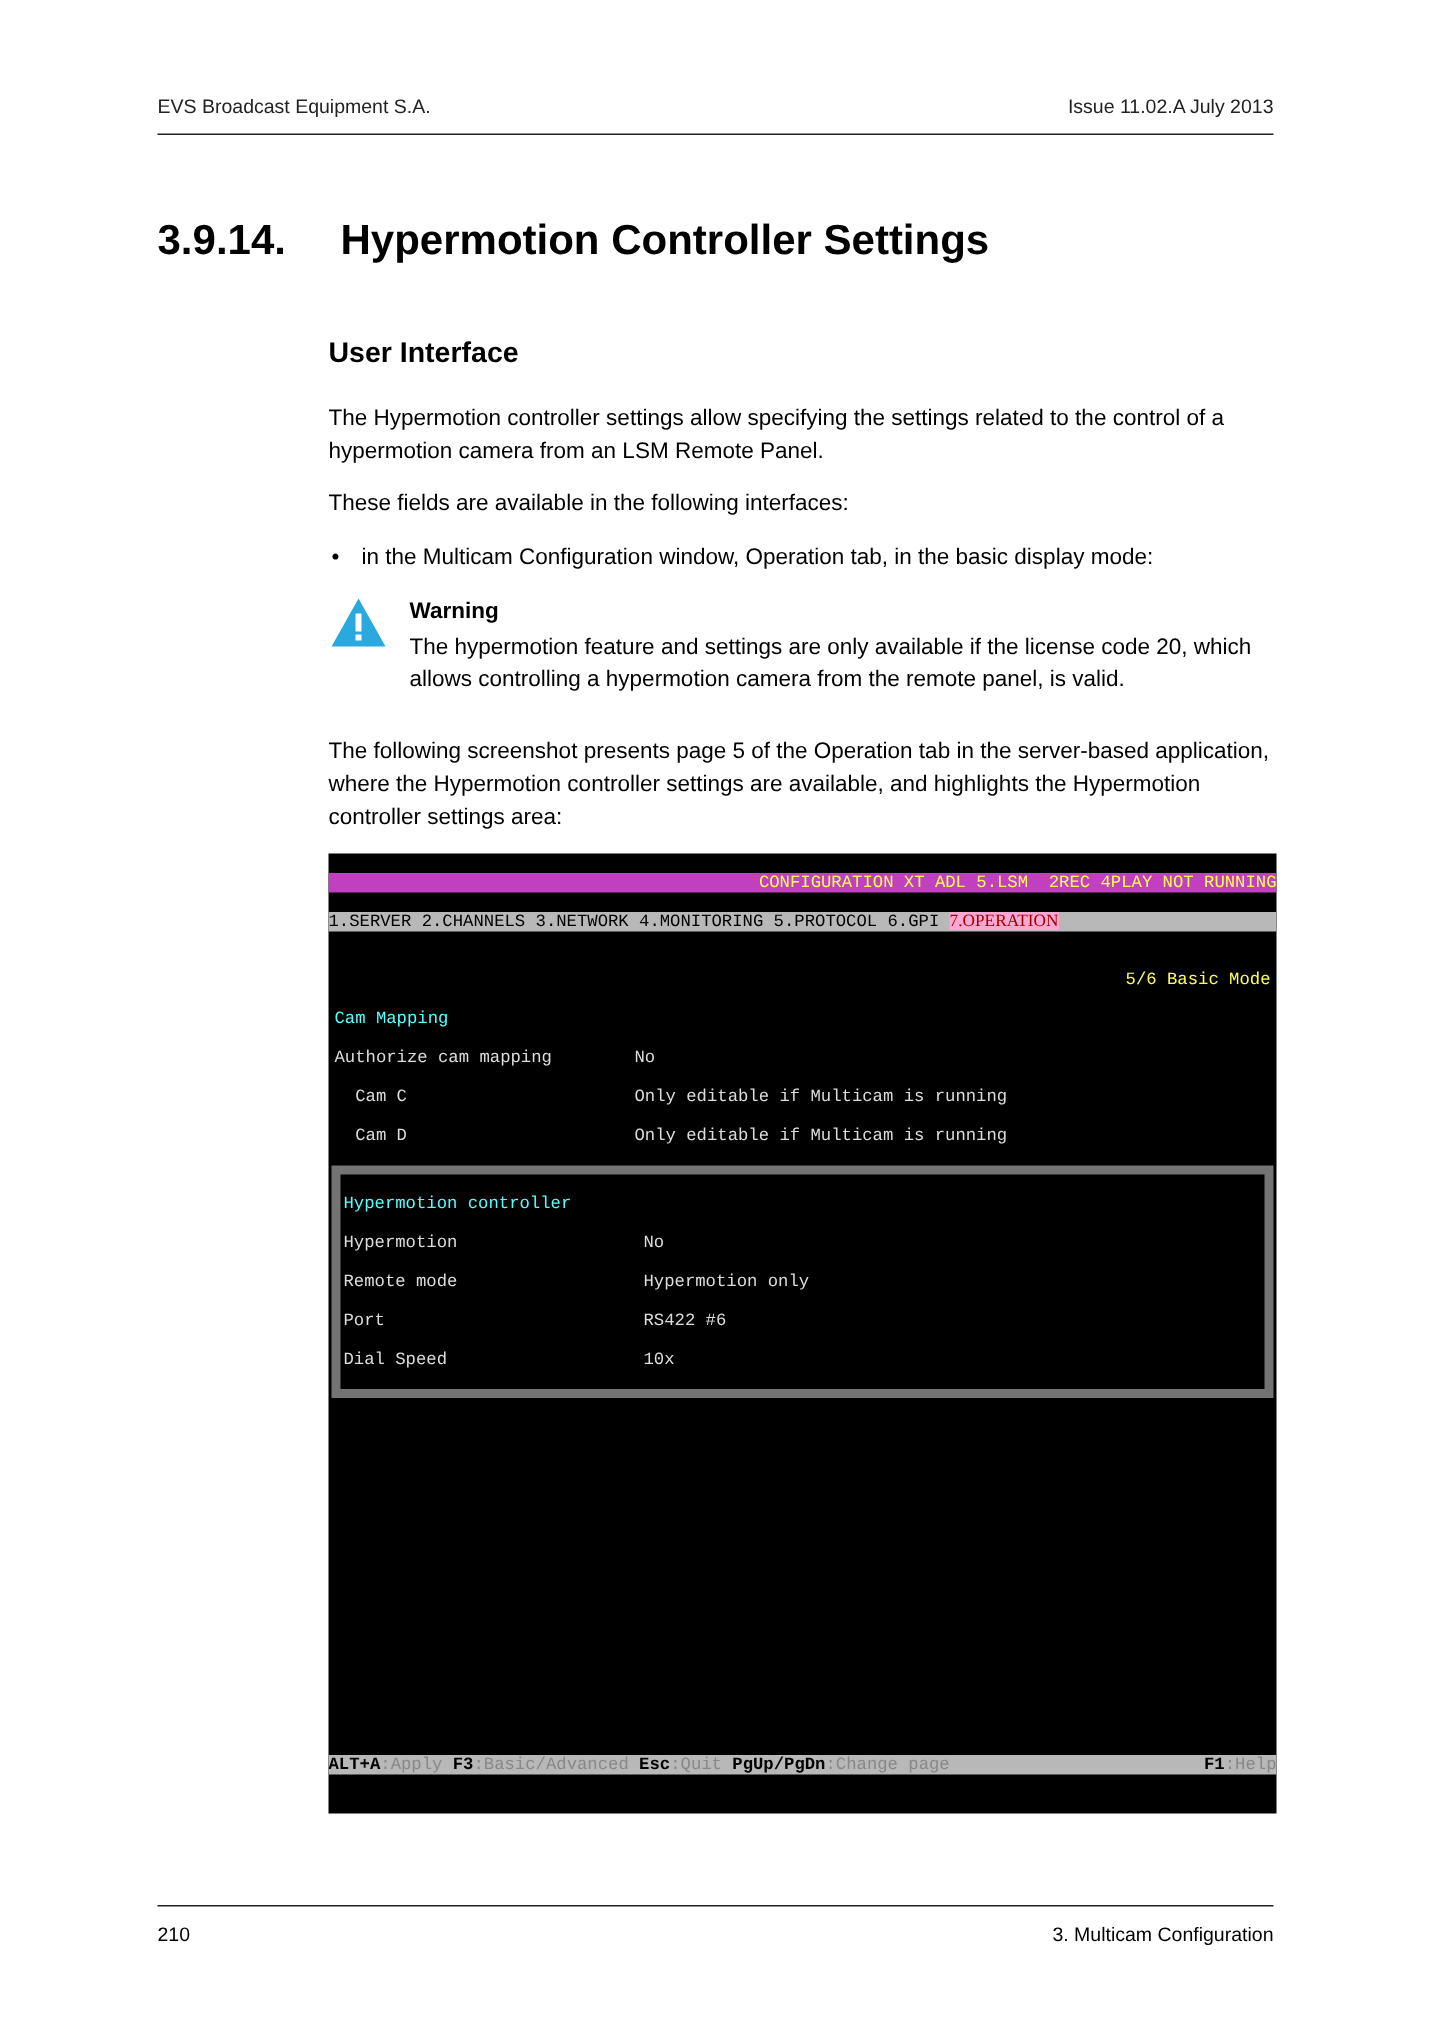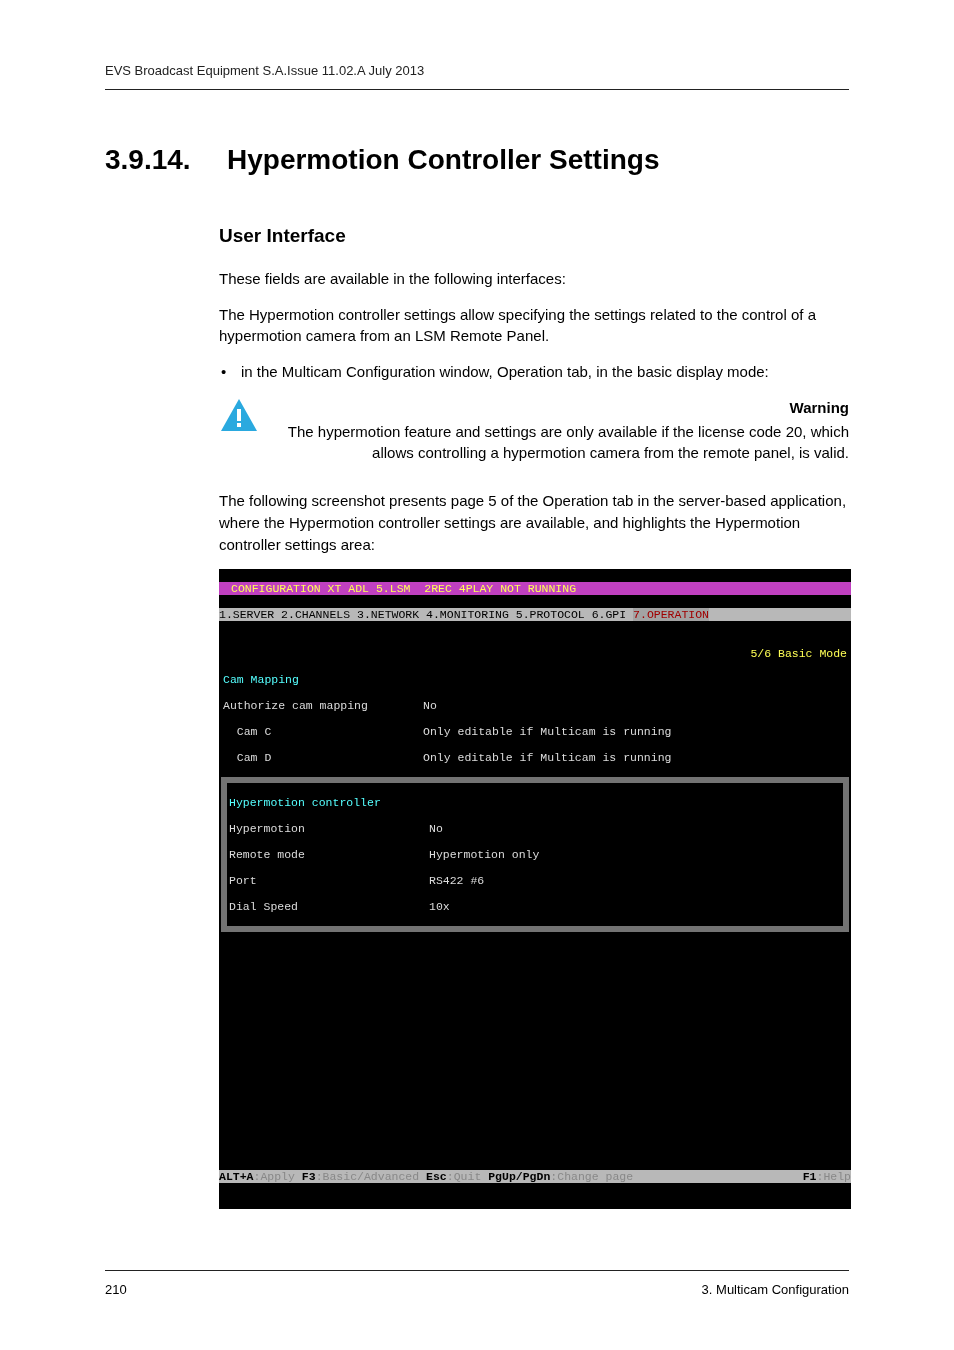--- a/index.html
+++ b/index.html
@@ -16,20 +16,21 @@
   }
   .page {
     box-sizing: border-box;
     width: 954px;
     height: 1350px;
     padding: 62px 105px 0 105px;
     position: relative;
   }
   .hdr {
     display: flex;
+    justify-content: space-between;
     font-size: 13px;
     color: #222;
     padding-bottom: 8px;
     border-bottom: 1px solid #222;
     margin-bottom: 50px;
   }
   h1.section-num {
     font-size: 28px;
     font-weight: bold;
     margin: 0 0 42px 0;
@@ -45,22 +46,22 @@
   }
   p { margin: 0 0 14px 0; }
   ul.l1 { list-style: none; padding: 0; margin: 0 0 14px 0; }
   ul.l1 > li { position: relative; padding-left: 22px; margin-bottom: 10px; }
   ul.l1 > li::before { content: "•"; position: absolute; left: 2px; top: 0; }
   ul.l2 { list-style: none; padding: 0; margin: 10px 0 0 0; }
   ul.l2 > li { position: relative; padding-left: 22px; margin-bottom: 10px; }
   ul.l2 > li::before { content: "◦"; position: absolute; left: 2px; top: 0; }
   .warn-box {
     display: flex;
+    gap: 14px;
     margin: 10px 0 26px 0;
-    text-align: right;
   }
   .warn-icon {
     flex: 0 0 40px;
     height: 36px;
   }
   .warn-icon svg { width: 40px; height: 36px; }
   .warn-text { flex: 1; }
   .warn-text .wt { font-weight: bold; margin-bottom: 2px; }
   
   .term {
@@ -69,21 +70,21 @@
     font-family: "Courier New", monospace;
     font-size: 11.5px;
     line-height: 13px;
     white-space: pre;
     overflow: hidden;
     margin-bottom: 36px;
   }
   .term .t-line { height: 13px; }
   .bg-mag { background: #c040c0; color: #000; }
   .bg-gray { background: #b8b8b8; color: #000; }
-  .bg-hl  { background: #a3a3a3; color: #a00000; }
+  .bg-hl  { background: #f9a8d4; color: #a00000; font-family: Liberation Serif, serif; }
   .c-yel  { color: #ffff55; }
   .c-cyan { color: #55ffff; }
   .c-wht  { color: #dcdcdc; }
   .c-gray { color: #888; }
   .t-body { padding: 0 4px 4px 4px; }
   .ftr {
     position: absolute;
     bottom: 50px;
     left: 105px;
     right: 105px;
@@ -107,22 +108,22 @@
 
   <h1 class="section-num">
     <span class="num">3.9.14.</span>
     <span>Hypermotion Controller Settings</span>
   </h1>
 
   <div class="content">
 
     <h2>User Interface</h2>
 
+    <p>The Hypermotion controller settings allow specifying the settings related to the control of a hypermotion camera from an LSM Remote Panel.</p>
     <p>These fields are available in the following interfaces:</p>
-    <p>The Hypermotion controller settings allow specifying the settings related to the control of a hypermotion camera from an LSM Remote Panel.</p>
 
     <ul class="l1">
       <li>
         <span>in the Multicam Configuration window, Operation tab, in the basic display mode:</span>
       </li>
     </ul>
 
     <div class="warn-box">
       <div class="warn-icon">
         <svg viewBox="0 0 40 36">
@@ -133,21 +134,21 @@
       </div>
       <div class="warn-text">
         <div class="wt">Warning</div>
         <div>The hypermotion feature and settings are only available if the license code 20, which allows controlling a hypermotion camera from the remote panel, is valid.</div>
       </div>
     </div>
 
     <p>The following screenshot presents page 5 of the Operation tab in the server-based application, where the Hypermotion controller settings are available, and highlights the Hypermotion controller settings area:</p>
 
     <div class="term">
-<div class="t-line bg-mag" style="text-align:left;padding-left:12px;"><span class="c-yel">CONFIGURATION XT ADL 5.LSM  2REC 4PLAY NOT RUNNING</span></div>
+<div class="t-line bg-mag" style="text-align:right;"><span class="c-yel">CONFIGURATION XT ADL 5.LSM  2REC 4PLAY NOT RUNNING</span></div>
 <div class="t-line bg-gray"><span>1.SERVER 2.CHANNELS 3.NETWORK 4.MONITORING 5.PROTOCOL 6.GPI </span><span class="bg-hl">7.OPERATION</span></div>
 <div class="t-body">
 <div class="t-line c-yel" style="text-align:right;">5/6 Basic Mode</div>
 <div class="t-line"><span class="c-cyan">Cam Mapping</span></div>
 <div class="t-line c-wht"><span style="display:inline-block;width:200px;">Authorize cam mapping</span><span>No</span></div>
 <div class="t-line c-wht"><span style="display:inline-block;width:200px;">  Cam C</span><span>Only editable if Multicam is running</span></div>
 <div class="t-line c-wht"><span style="display:inline-block;width:200px;">  Cam D</span><span>Only editable if Multicam is running</span></div>
 <div style="border:6px solid #737373; margin:0 -2px; padding:0 2px;">
 <div class="t-line"><span class="c-cyan">Hypermotion controller</span></div>
 <div class="t-line c-wht"><span style="display:inline-block;width:200px;">Hypermotion</span><span>No</span></div>

